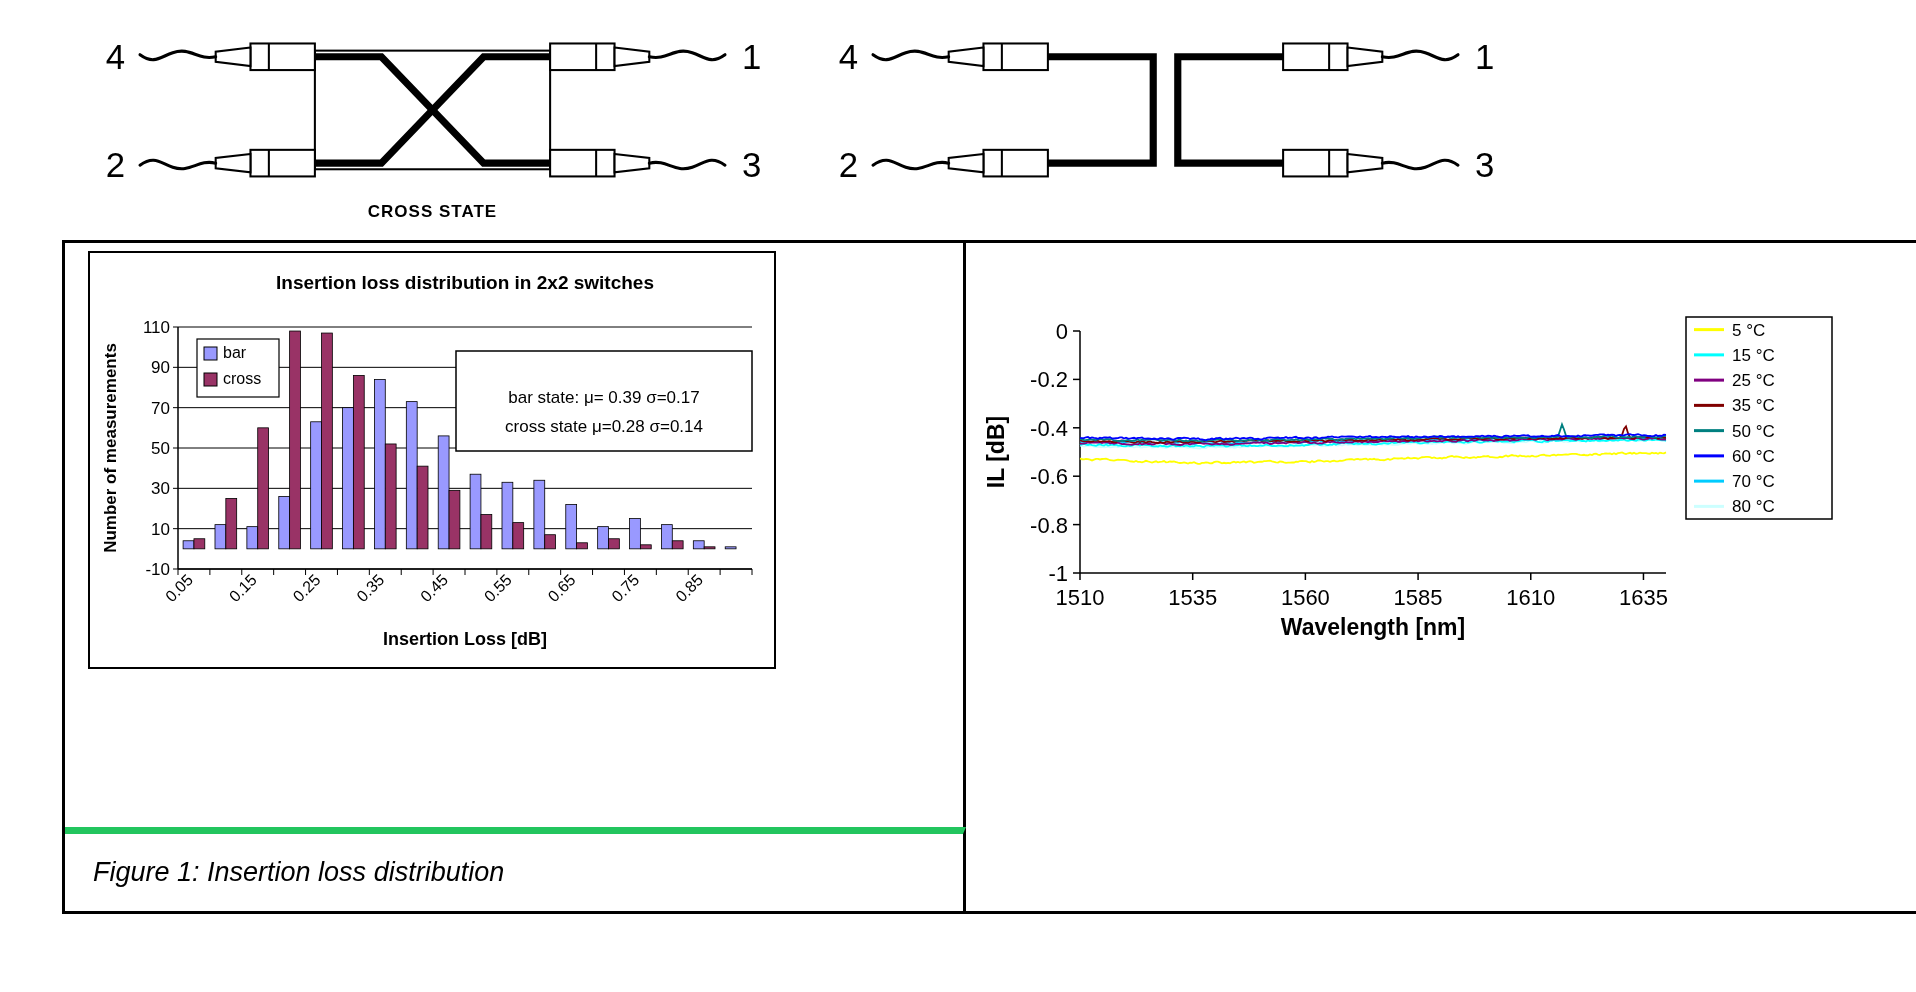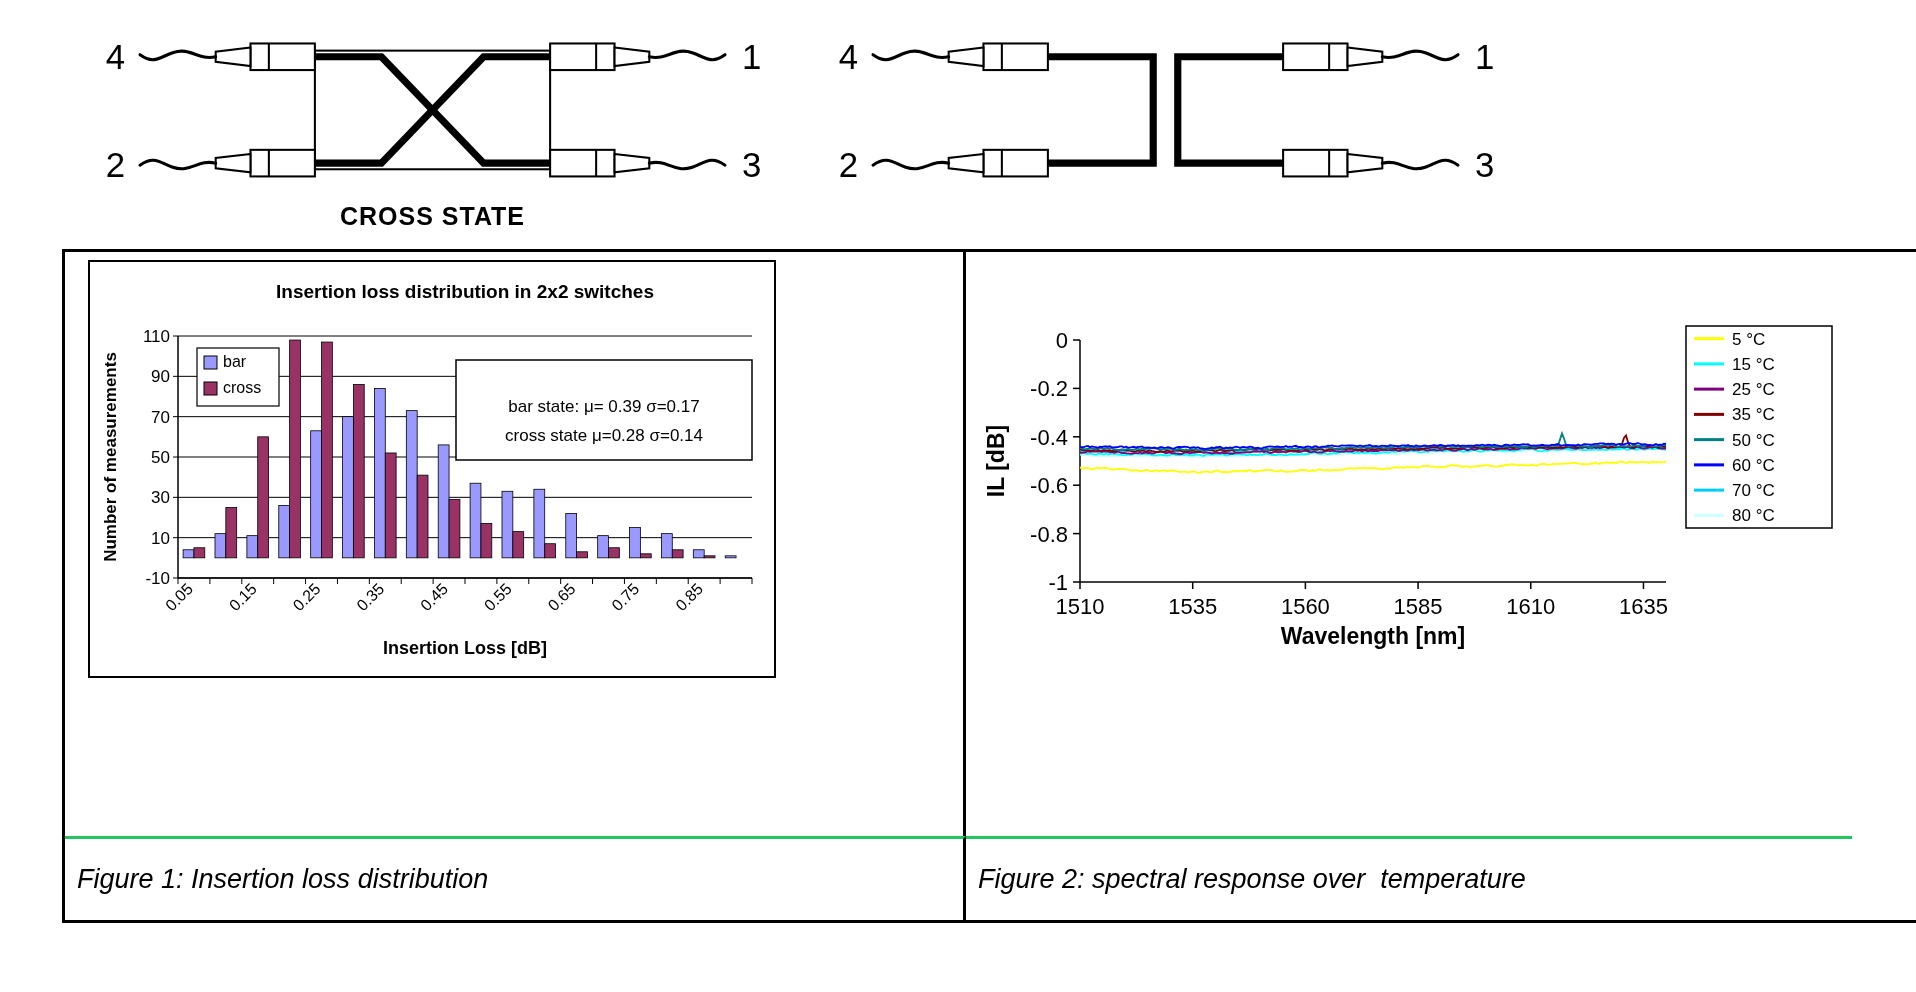--- a/index.html
+++ b/index.html
@@ -8,37 +8,37 @@
     width: 1916px; height: 992px;
     background: #ffffff;
     font-family: "Liberation Sans", sans-serif;
     color: #000;
     overflow: hidden;
   }
   .schem-row { display: flex; padding: 26px 0 0 95px; gap: 58px; }
   .schem { width: 675px; }
   .schem-svg { width: 675px; height: 172px; }
   .schem-label {
-    text-align: center; font-size: 25px; font-weight: 600;
+    text-align: center; font-size: 17px; font-weight: 600;
     letter-spacing: 1px; margin-top: 4px;
   }
   .figbox {
     margin: 18px 0 0 62px; width: 1887px;
     border: 3px solid #000;
     display: grid;
     grid-template-columns: 901px 886px;
     grid-template-rows: 584px 84px;
     background: #fff;
   }
   .cell { position: relative; }
   .chart-left, .cap-left { border-right: 3px solid #000; }
   .cap-left, .cap-right {
-    border-top: 3px solid #22c55e;
+    border-top: 7px solid #22c55e;
     display: flex; align-items: center;
-    padding-left: 12px;
+    padding-left: 28px;
     font-style: italic; font-size: 27px;
     white-space: pre-wrap;
   }
   .hist-frame {
     position: absolute; left: 23px; top: 8px;
     width: 688px; height: 418px;
     border: 2px solid #000;
   }
   #linechart { position: absolute; inset: 0; }
   svg text { font-family: "Liberation Sans", sans-serif; }
@@ -258,16 +258,15 @@
             <text x="766" y="193.625" font-size="17" fill="#000">50 °C</text>
             <line x1="728" y1="212.875" x2="758" y2="212.875" stroke="#0000FF" stroke-width="3"></line>
             <text x="766" y="218.875" font-size="17" fill="#000">60 °C</text>
             <line x1="728" y1="238.125" x2="758" y2="238.125" stroke="#00CCFF" stroke-width="3"></line>
             <text x="766" y="244.125" font-size="17" fill="#000">70 °C</text>
             <line x1="728" y1="263.375" x2="758" y2="263.375" stroke="#CCFFFF" stroke-width="3"></line>
             <text x="766" y="269.375" font-size="17" fill="#000">80 °C</text>
           </svg></div>
     </div>
     <div class="cell cap-left">Figure 1: Insertion loss distribution</div>
-    <div class="cell cap-right">Figure 2: spectral response over  temperature</div>
   </div>
 
 </div>
 
 </body></html>

